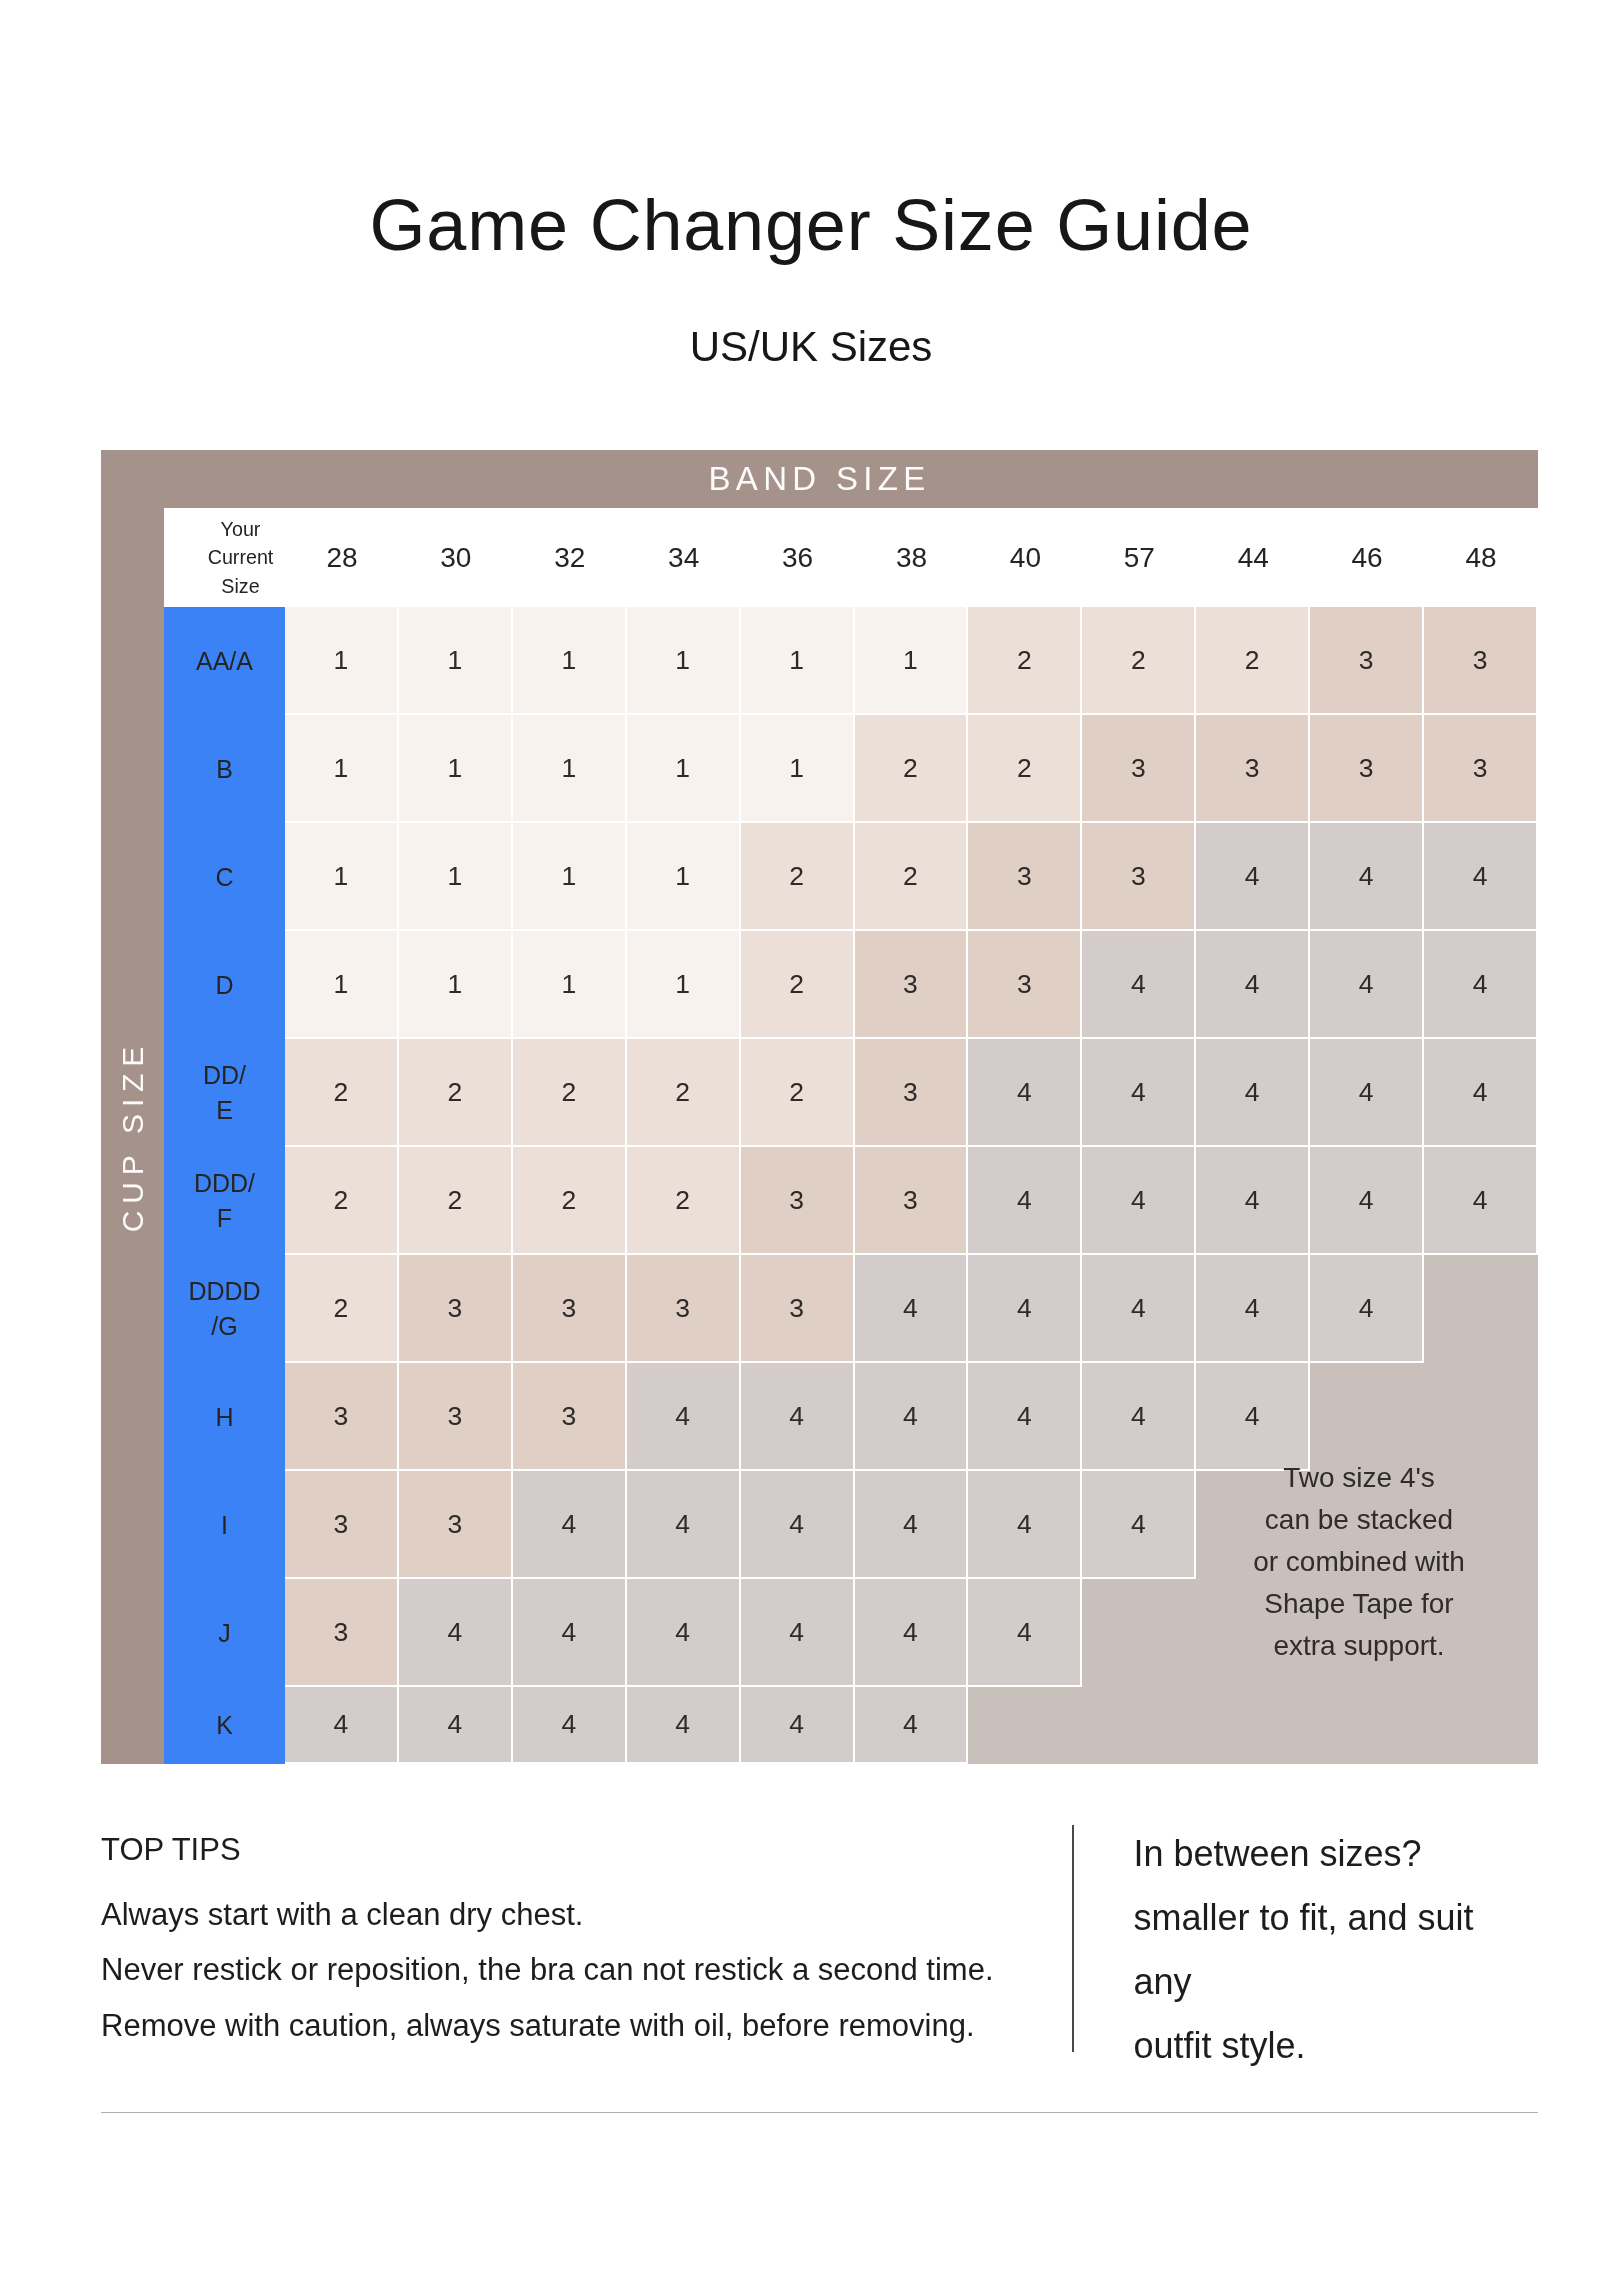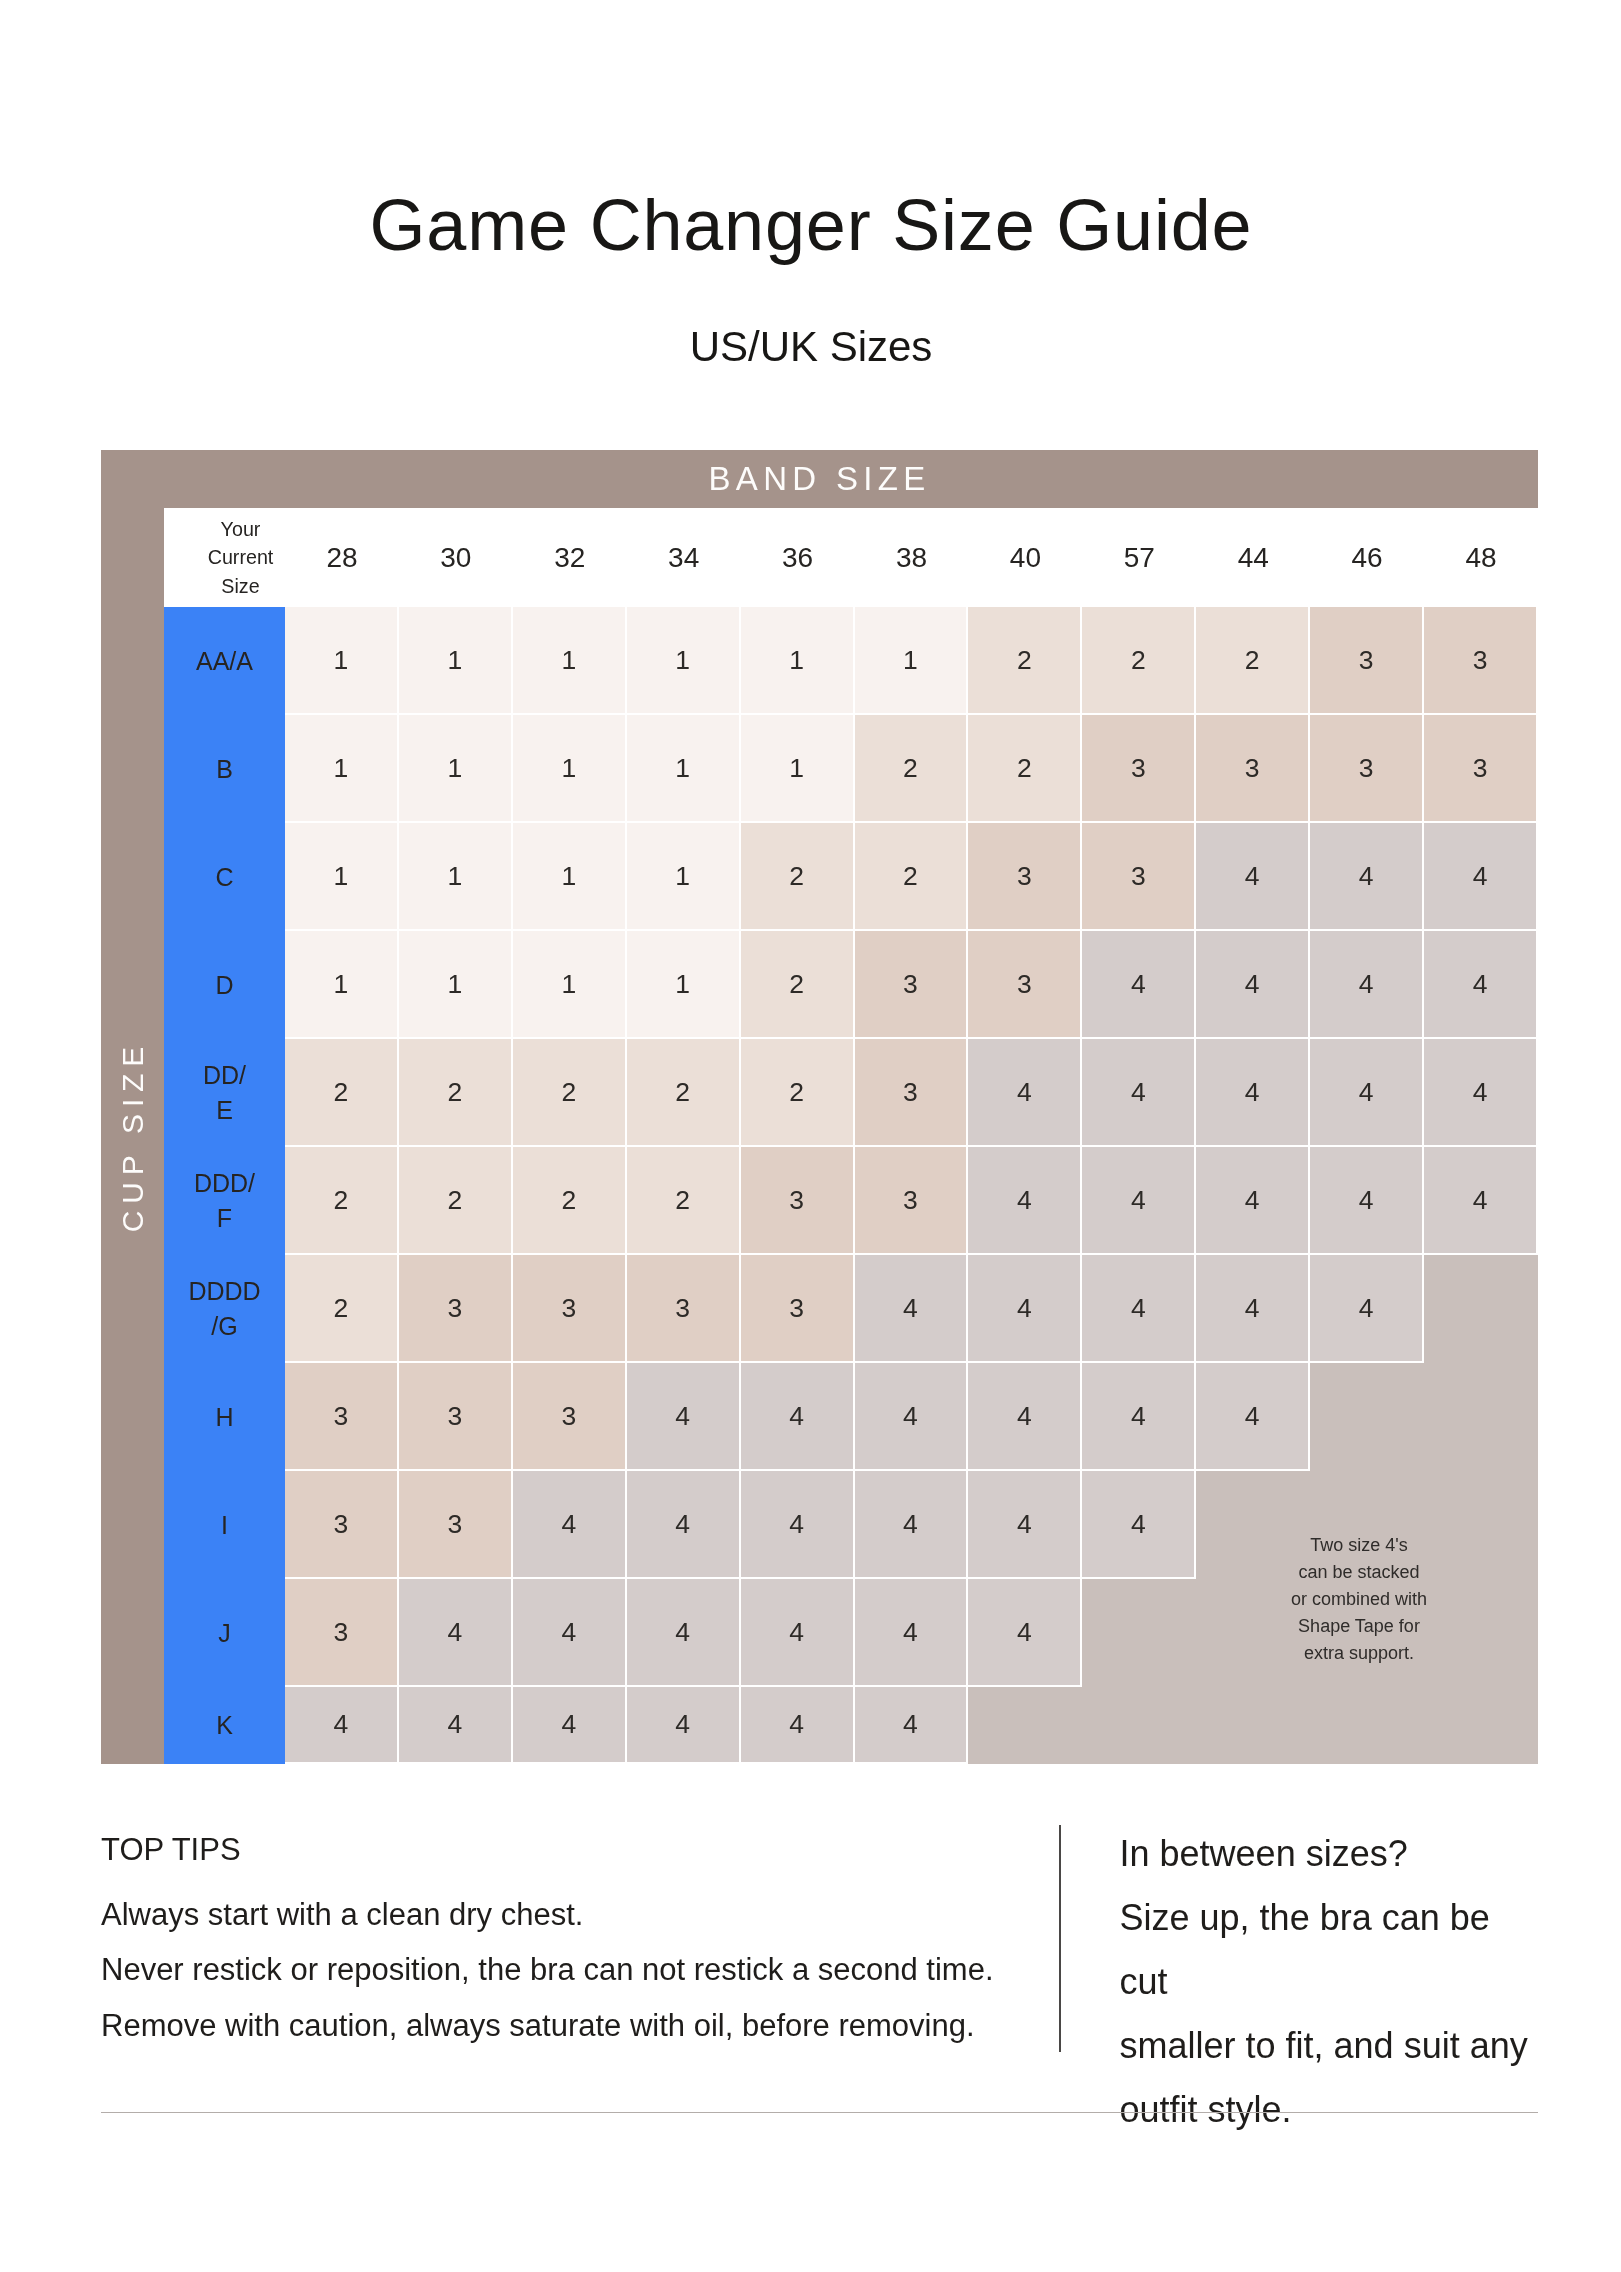--- a/index.html
+++ b/index.html
@@ -30,21 +30,21 @@
     font-size:25px; color:#262422; text-align:center; white-space:pre-line; line-height:1.4; }
   .cell { display:flex; align-items:center; justify-content:center; font-size:26.5px; color:#2d2a27;
     border-right:2.3px solid #ffffff; border-bottom:2.3px solid #ffffff; }
   .cell.v1 { background:#f8f2ef; }
   .cell.v2 { background:#ebdfd7; }
   .cell.v3 { background:#e0cfc5; }
   .cell.v4 { background:#d4cccb; }
   .cell.vb { background:#c9bfbb; border:none; }
 
   .stack-note { position:absolute; right:39px; bottom:97px; width:280px;
-    text-align:center; font-size:18px; line-height:1.5; color:#2f2c2a; }
+    text-align:center; font-size:28px; line-height:1.5; color:#2f2c2a; }
 
   .tips { position:absolute; left:101px; top:1817px; width:1437px; display:flex; }
   .tips-left { width:980px; font-size:31px; line-height:1.78; color:#1f1d1b; padding-top:4.5px; }
   .tips-heading { margin-bottom:10.6px; }
   .tips-divider { width:0; border-left:2.3px solid #4a4846; margin-top:7.6px; height:227px; }
   .tips-right { padding-left:59px; font-size:36px; line-height:1.78; color:#1f1d1b; padding-top:4.5px; }
 
   .bottom-rule { position:absolute; left:101px; top:2112px; width:1437px;
     border-top:1.5px solid #b3adaa; height:0; }
 </style>
@@ -228,21 +228,20 @@
       <div class="tips-heading">TOP TIPS</div>
       <div id="tips-lines">
           <div class="">Always start with a clean dry chest.</div>
           <div class="">Never restick or reposition, the bra can not restick a second time.</div>
           <div class="">Remove with caution, always saturate with oil, before removing.</div>
         </div>
     </div>
     <div class="tips-divider"></div>
     <div class="tips-right" id="advice-lines">
         <div class="">In between sizes?</div>
-        <div class="">Size up, the bra can be cut</div>
         <div class="">smaller to fit, and suit any</div>
         <div class="">outfit style.</div>
       </div>
   </div>
 
   <div class="bottom-rule"></div>
 
 </div>
 
 

